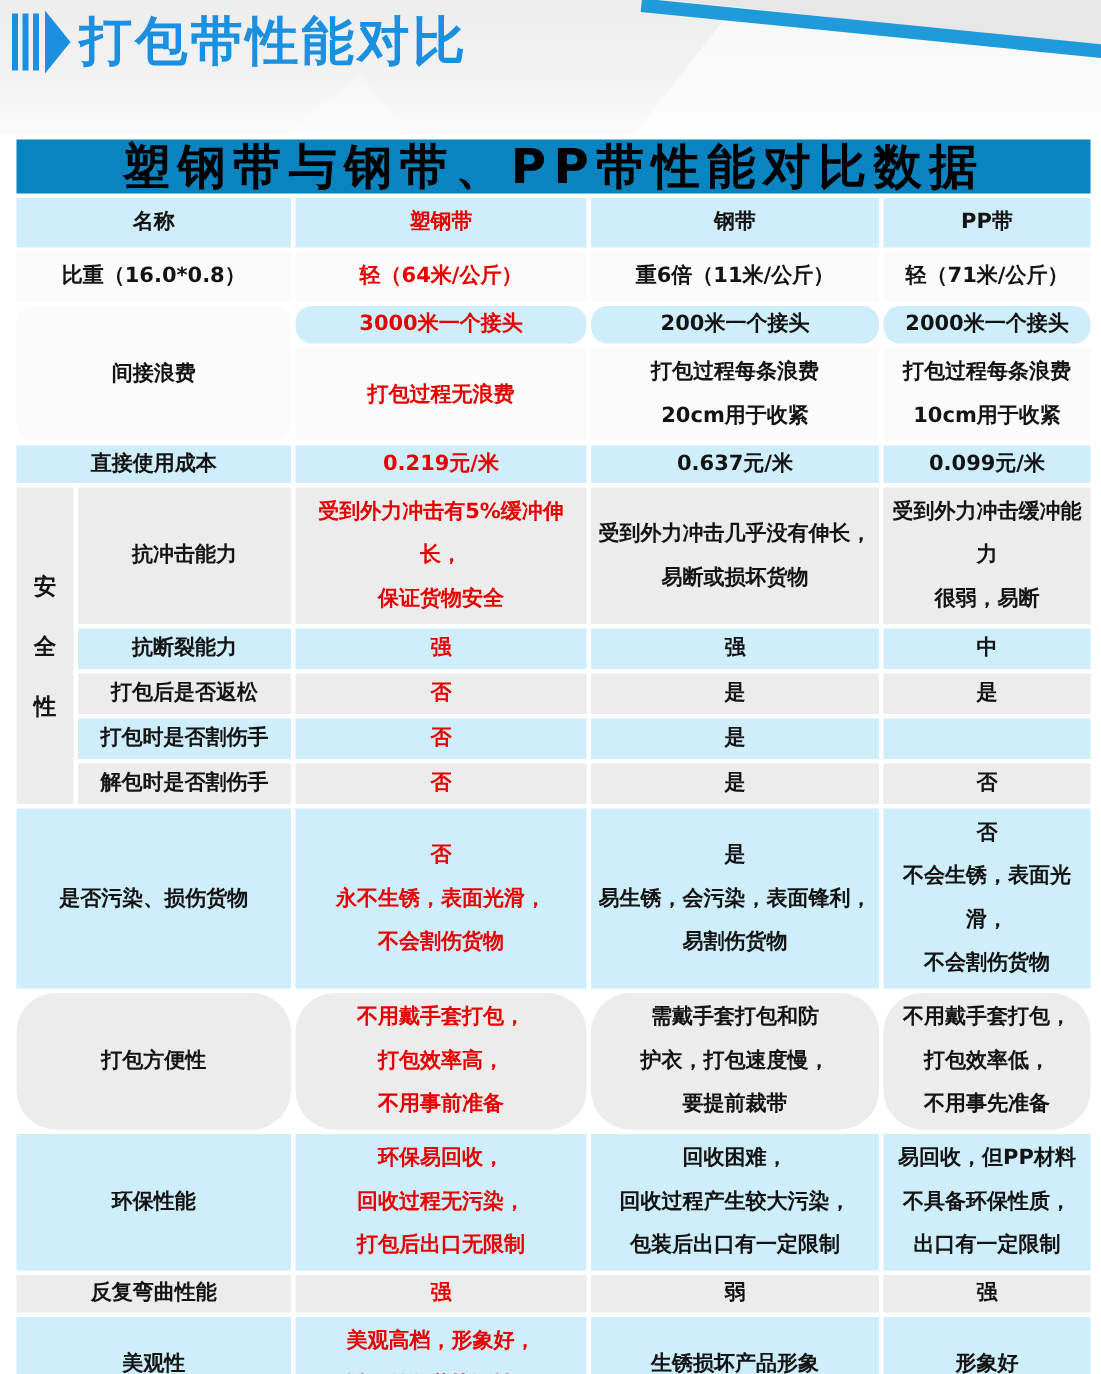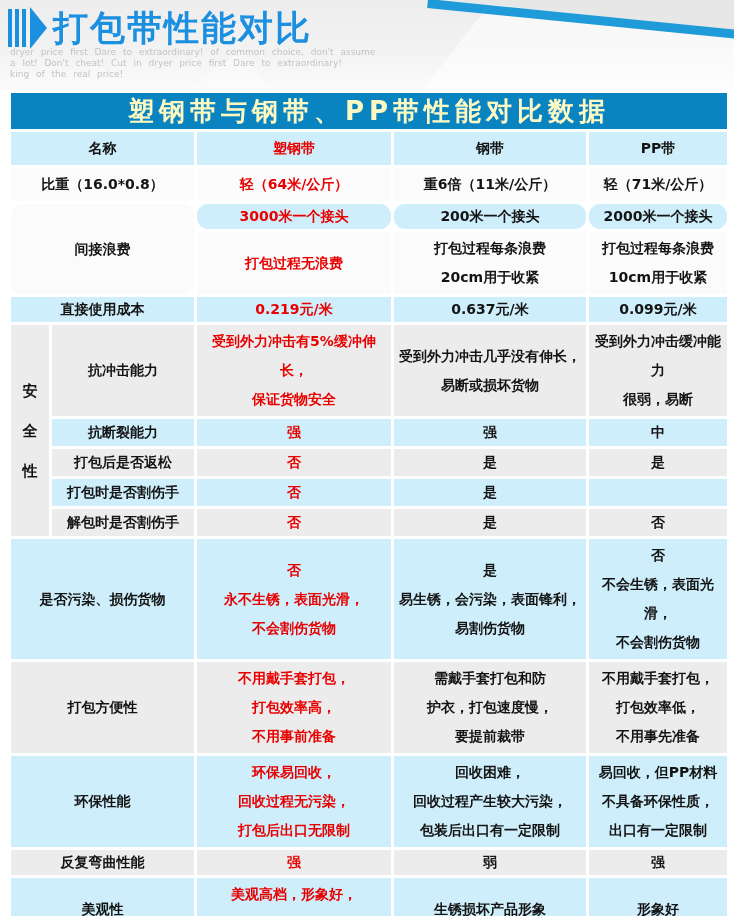--- a/index.html
+++ b/index.html
@@ -32,36 +32,36 @@
     border-top:21px solid transparent;border-bottom:21px solid transparent;margin-left:1px;}
   .banner-title{font-size:35px;font-weight:bold;color:var(--accent-blue);
     letter-spacing:2px;line-height:44px;}
   .banner-sub{position:absolute;left:10px;top:47px;width:560px;
     font-size:9px;line-height:11px;color:#c3c3c3;white-space:pre-line;word-spacing:4px;}
   
   table{margin:0 8px;width:718px;table-layout:fixed;
     border-collapse:separate;border-spacing:3px;background:#fff;}
   td{font-size:14px;font-weight:bold;color:var(--text-black);text-align:center;
     vertical-align:middle;white-space:pre-line;line-height:29px;padding:2px 3px;}
-  td.tbar{background:var(--tbar-bg);color:#fef9c3;font-size:26px;letter-spacing:5px;
+  td.tbar{background:var(--tbar-bg);color:#000000;font-size:32px;letter-spacing:5px;
     height:32px;line-height:32px;}
   .bg-blue{background:var(--row-blue);}
   .bg-gray{background:var(--row-gray);}
   .bg-white{background:var(--row-white);}
   .c-red{color:var(--highlight-red);}
   .vlabel{line-height:40px;font-size:15px;}
   .r-header td{height:30px;text-align:center;}
   .r-weight td{height:30px;text-align:center;}
   .r-joint td{height:21px;line-height:21px;border-radius:11px;}
   .r-process td{height:62px;margin-top:16px;}
   .r-cost td{height:21px;line-height:21px;}
   .r-impact td{height:60px;}
   .r-small td{height:23px;line-height:23px;}
   .r-pollution td{height:94px;}
-  .r-convenience td{height:90px;}
+  .r-convenience td{height:90px;border-radius:26px;}
   .r-environment td{height:88px;}
   .r-bending td{height:21px;line-height:21px;}
   .r-appearance td{height:60px;}
 </style>
 </head>
 <body>
 
 <div class="banner">
   <div class="ray ray1"></div>
   <div class="ray ray2"></div>
@@ -69,23 +69,20 @@
   <div class="stripe"></div>
   <div class="banner-head">
     <span class="arrow-icon">
       <i></i>
         <i></i>
         <i></i>
         <span class="tri"></span>
     </span>
     <span class="banner-title">打包带性能对比</span>
   </div>
-  <div class="banner-sub">dryer price first Dare to extraordinary! of common choice, don't assume
-a lot! Don't cheat! Cut in dryer price first Dare to extraordinary!
-king of the real price!</div>
 </div>
 
 <table>
   <colgroup>
     <col style="width:38px">
       <col style="width:142px">
       <col style="width:194px">
     <col style="width:192px">
       <col style="width:138px">
   </colgroup>

